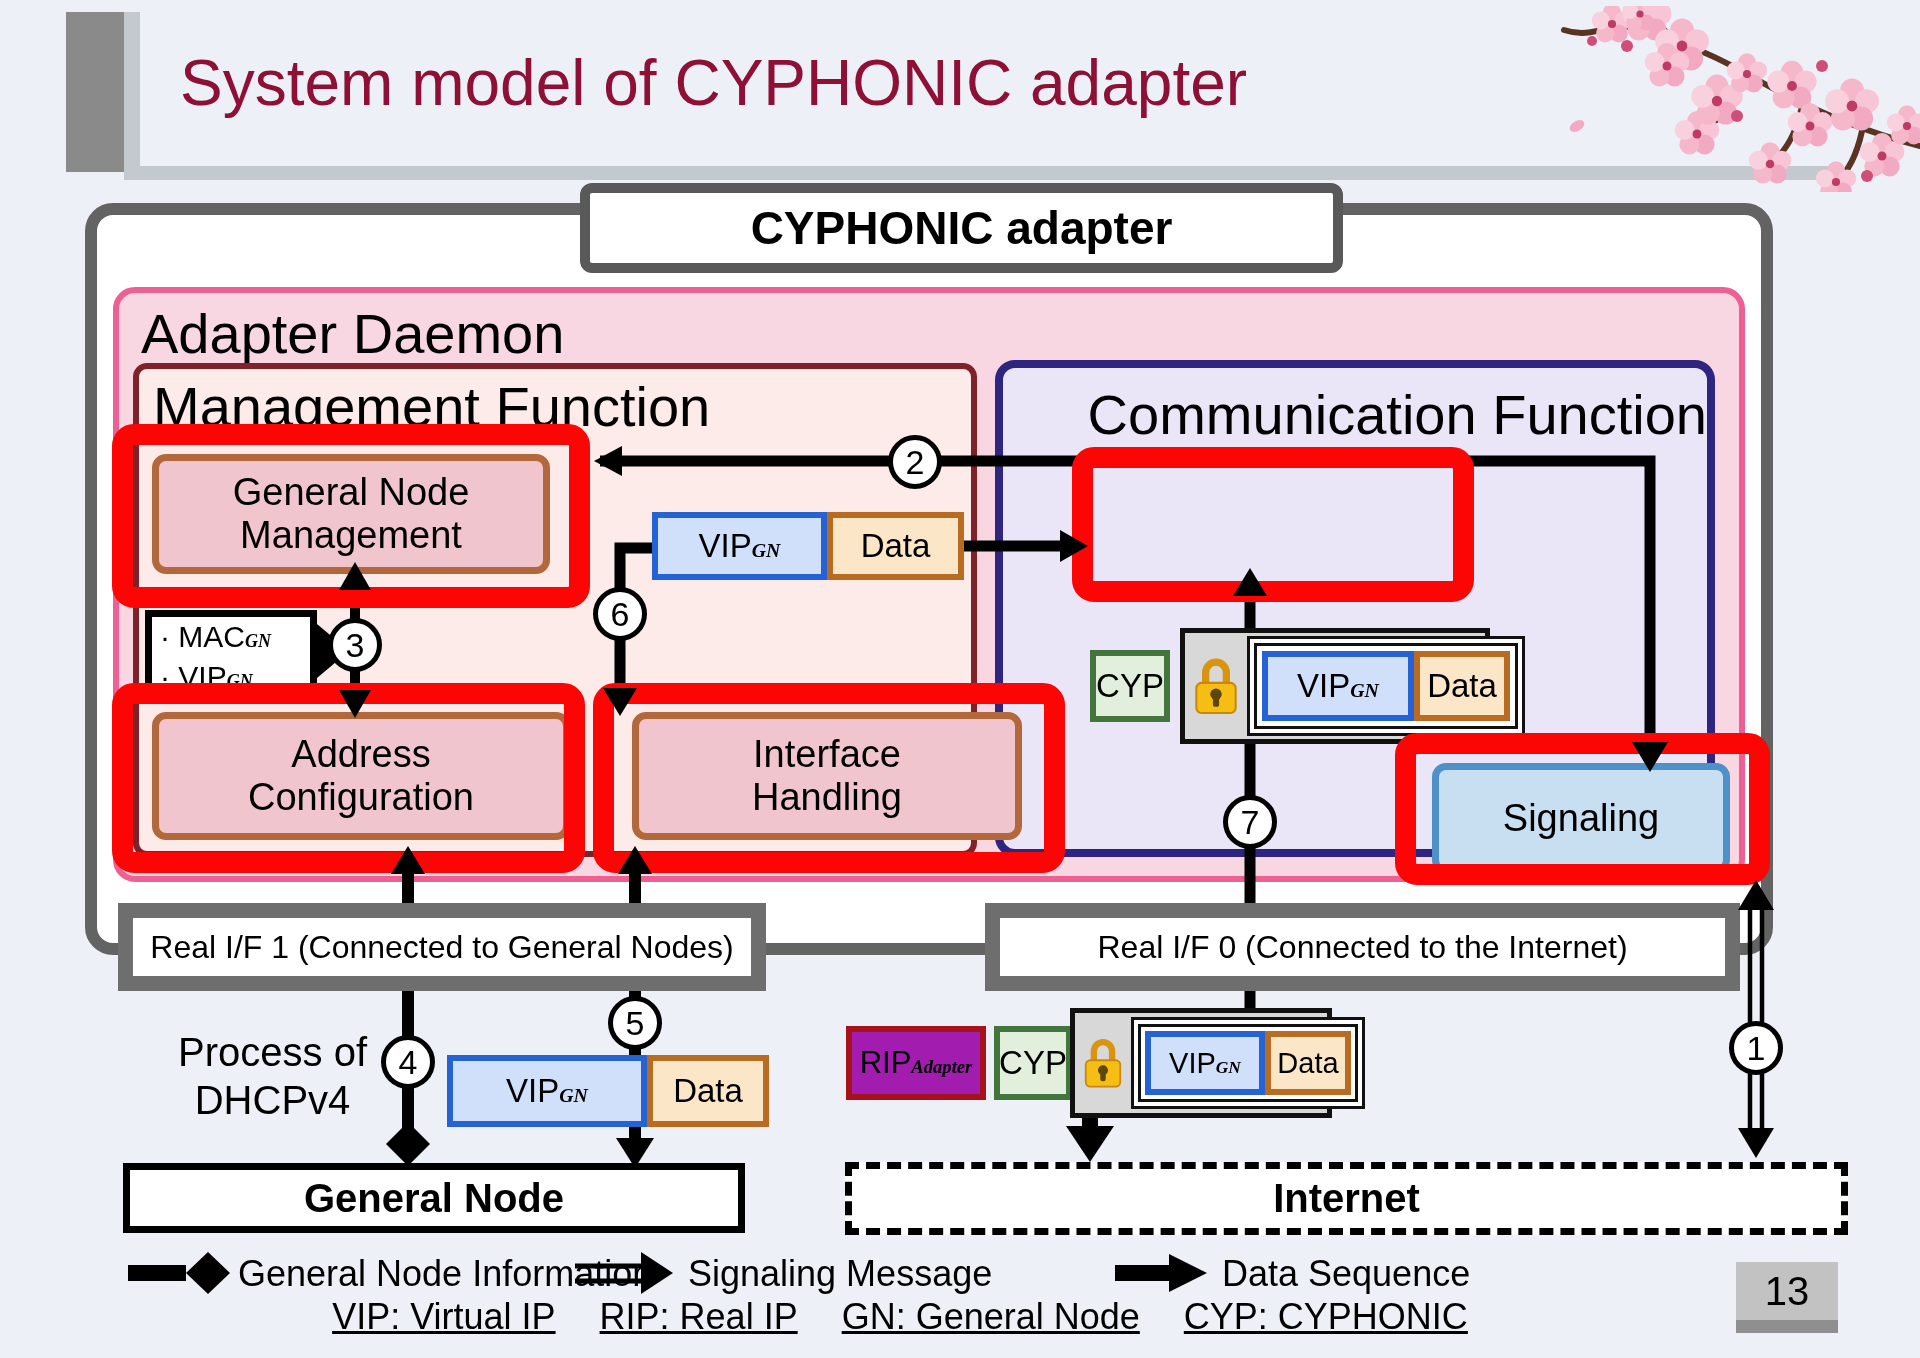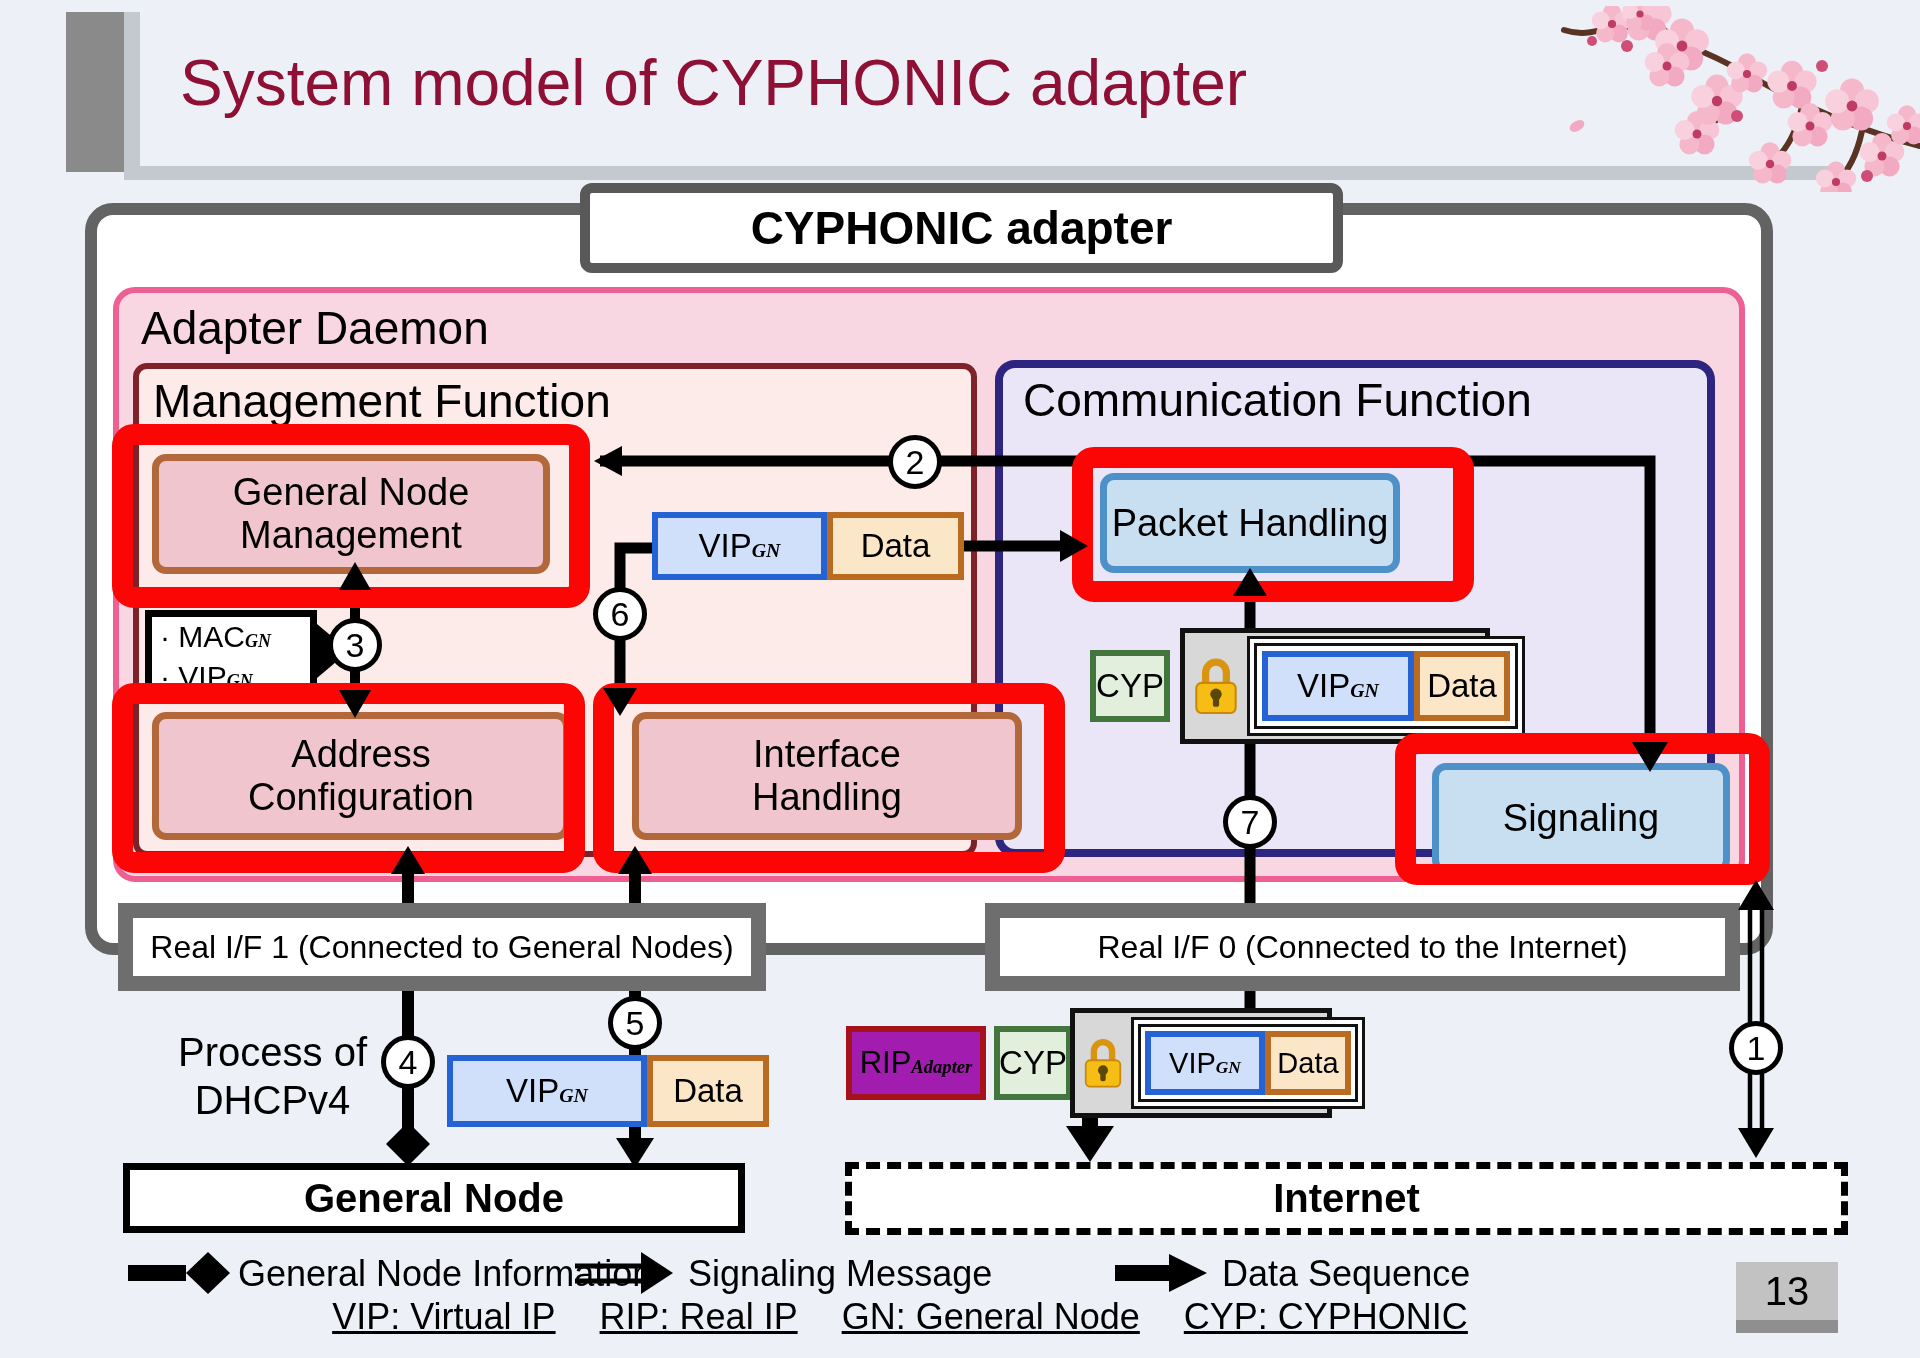--- a/index.html
+++ b/index.html
@@ -26,21 +26,21 @@
   .dframe-in{border:3px solid #111;background:#fff;padding:5px;display:flex;}
   .ifbox{background:#6e6e6e;z-index:3;}
   .ifbox-in{position:absolute;left:15px;right:15px;top:15px;bottom:15px;background:#fff;
             font-size:32px;display:flex;align-items:center;justify-content:center;white-space:nowrap;}
   .node{background:#fff;border:7px solid #000;font-weight:700;font-size:40px;z-index:3;}
   .dashed{border-style:dashed;}
   .svglayer{position:absolute;left:0;top:0;width:1920px;height:1358px;}
   .low{z-index:2;} .high{z-index:6;}
   .legend-text{font-size:36px;white-space:nowrap;}
   .abbr span{margin:0 22px;text-decoration:underline;}
-  .lbl{font-size:46px;white-space:nowrap;}
+  .lbl{font-size:56px;white-space:nowrap;}
 </style>
 </head>
 <body>
 
 <div class="slide">
 
   <div class="abs" style="left:66px;top:12px;width:58px;height:160px;background:#8a8a8a;"></div>
   <div class="abs" style="left:124px;top:12px;width:16px;height:168px;background:#c3c9cf;"></div>
   <div class="abs" style="left:124px;top:166px;width:1720px;height:14px;background:#c3c9cf;"></div>
   <div class="abs title" style="left:180px;top:46px;">System model of CYPHONIC adapter</div>
@@ -93,21 +93,21 @@
 
   <div class="abs" style="left:113px;top:287px;width:1632px;height:595px;background:#f8d7e2;border:6px solid #ee5f94;border-radius:22px;">
     <span class="lbl" style="position:absolute;left:22px;top:8px;">Adapter Daemon</span>
   </div>
 
   <div class="abs" style="left:133px;top:363px;width:844px;height:494px;background:#fcebe9;border:6px solid #7f2129;border-radius:14px;">
     <span class="lbl" style="position:absolute;left:14px;top:5px;">Management Function</span>
   </div>
 
   <div class="abs" style="left:995px;top:360px;width:720px;height:497px;background:#eae6f8;border:8px solid #2e2581;border-radius:20px;">
-    <span class="lbl" style="position:absolute;left:0;right:0;top:5px;text-align:left;padding-left:20px;">Communication Function</span>
+    <span class="lbl" style="position:absolute;left:0;right:0;top:14px;text-align:right;padding-left:20px;">Communication Function</span>
   </div>
 
   <div class="abs ctr" style="left:580px;top:183px;width:763px;height:90px;background:#fff;border:10px solid #595959;border-radius:12px;font-size:46px;font-weight:700;z-index:3;">
     <span>CYPHONIC adapter</span>
   </div>
 
   <svg class="svglayer low" viewBox="0 0 1920 1358">
     <defs>
       <symbol id="lock-sym" viewBox="0 0 44 56">
         <path d="M12 27 V15 a10 10 0 0 1 20 0 V27" fill="none" stroke="#d99410" stroke-width="7"></path>
@@ -154,23 +154,20 @@
 
   <div class="abs" style="left:652px;top:512px;height:68px;display:flex;z-index:3;">
     <div class="ctr vip pktfont" style="width:163px;">
       <span><span>VIP</span><span class="sub">GN</span></span>
     </div>
     <div class="ctr data pktfont" style="width:125px;">
       <span>Data</span>
     </div>
   </div>
 
-  <div class="abs ctr mod blue" style="left:1100px;top:473px;width:300px;height:100px;">
-    <span>Packet Handling</span>
-  </div>
 
   <div class="abs ctr mod blue" style="left:1432px;top:763px;width:298px;height:111px;">
     <span>Signaling</span>
   </div>
 
   <div class="abs ctr cyp pktfont" style="left:1090px;top:650px;width:80px;height:72px;z-index:3;">
     <span>CYP</span>
   </div>
   <div class="abs graypkt" style="left:1180px;top:628px;width:310px;height:116px;">
     <svg width="46" height="58" viewBox="0 0 44 56" style="flex:none;">

